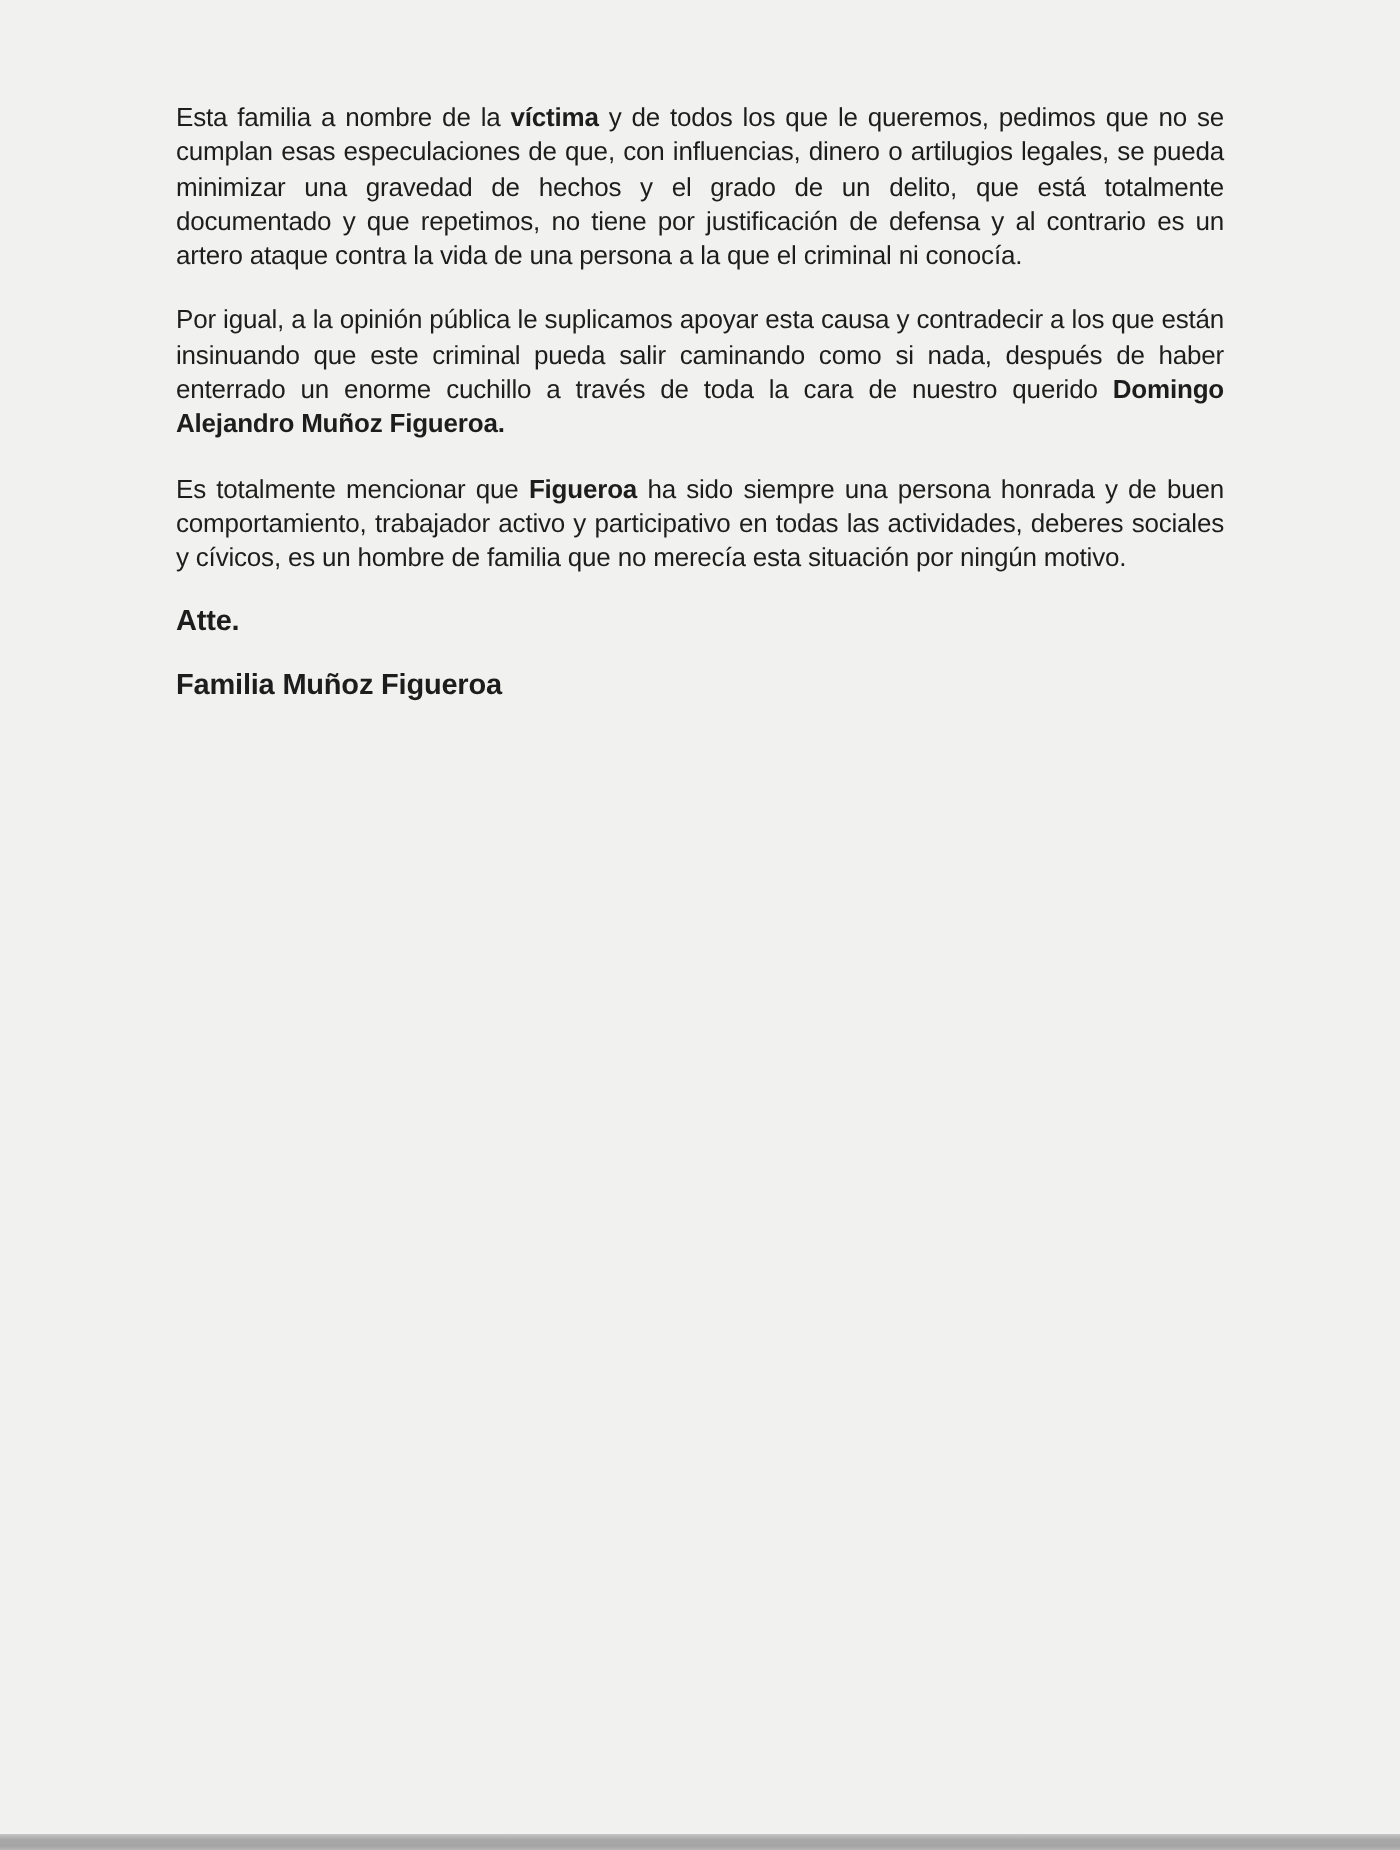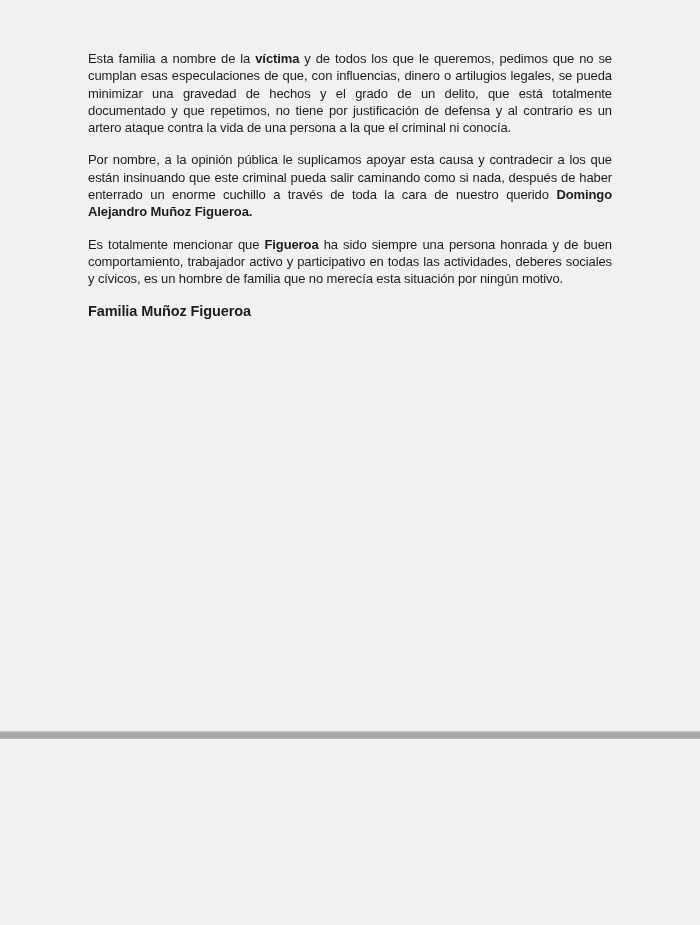--- a/index.html
+++ b/index.html
@@ -12,21 +12,21 @@
     background: #f1f1f0;
     overflow: hidden;
     position: relative;
     font-family: "Liberation Sans", sans-serif;
   }
   .page {
     position: absolute;
     left: 0;
     top: 0;
     width: 700px;
-    height: 739px;
+    height: 925px;
     background: #f1f1f0;
   }
   .letter {
     position: absolute;
     left: 88px;
     top: 50px;
     width: 524px;
     color: #1d1d1d;
     font-size: 13px;
     line-height: 17.3px;
@@ -60,19 +60,20 @@
     background: linear-gradient(180deg, #c6c6c6 0%, #a8a8a8 35%, #a4a4a4 75%, #b7b7b7 100%);
   }
 </style>
 </head>
 <body>
 
 <div class="page">
   <div class="letter">
     <div>
         <p><span>Esta familia a nombre de la </span><span class="bold">víctima</span><span> y de todos los que le queremos, pedimos que no se cumplan esas especulaciones de que, con influencias, dinero o artilugios legales, se pueda minimizar una gravedad de hechos y el grado de un delito, que está totalmente documentado y que repetimos, no tiene por justificación de defensa y al contrario es un artero ataque contra la vida de una persona a la que el criminal ni conocía.</span></p>
-        <p><span>Por nombre, a la opinión pública le suplicamos apoyar esta causa y contradecir a los que están insinuando que este criminal pueda salir caminando como si nada, después de haber enterrado un enorme cuchillo a través de toda la cara de nuestro querido </span><span class="bold">Domingo Alejandro Muñoz Figueroa.</span></p>
+        <p><span>Por igual, a la opinión pública le suplicamos apoyar esta causa y contradecir a los que están insinuando que este criminal pueda salir caminando como si nada, después de haber enterrado un enorme cuchillo a través de toda la cara de nuestro querido </span><span class="bold">Domingo Alejandro Muñoz Figueroa.</span></p>
         <p><span>Es totalmente mencionar que </span><span class="bold">Figueroa</span><span> ha sido siempre una persona honrada y de buen comportamiento, trabajador activo y participativo en todas las actividades, deberes sociales y cívicos, es un hombre de familia que no merecía esta situación por ningún motivo.</span></p>
       </div>
+    <p class="closing">Atte.</p>
     <p class="signature">Familia Muñoz Figueroa</p>
   </div>
   <div class="bottom-bar"></div>
 </div>
 
 </body></html>

